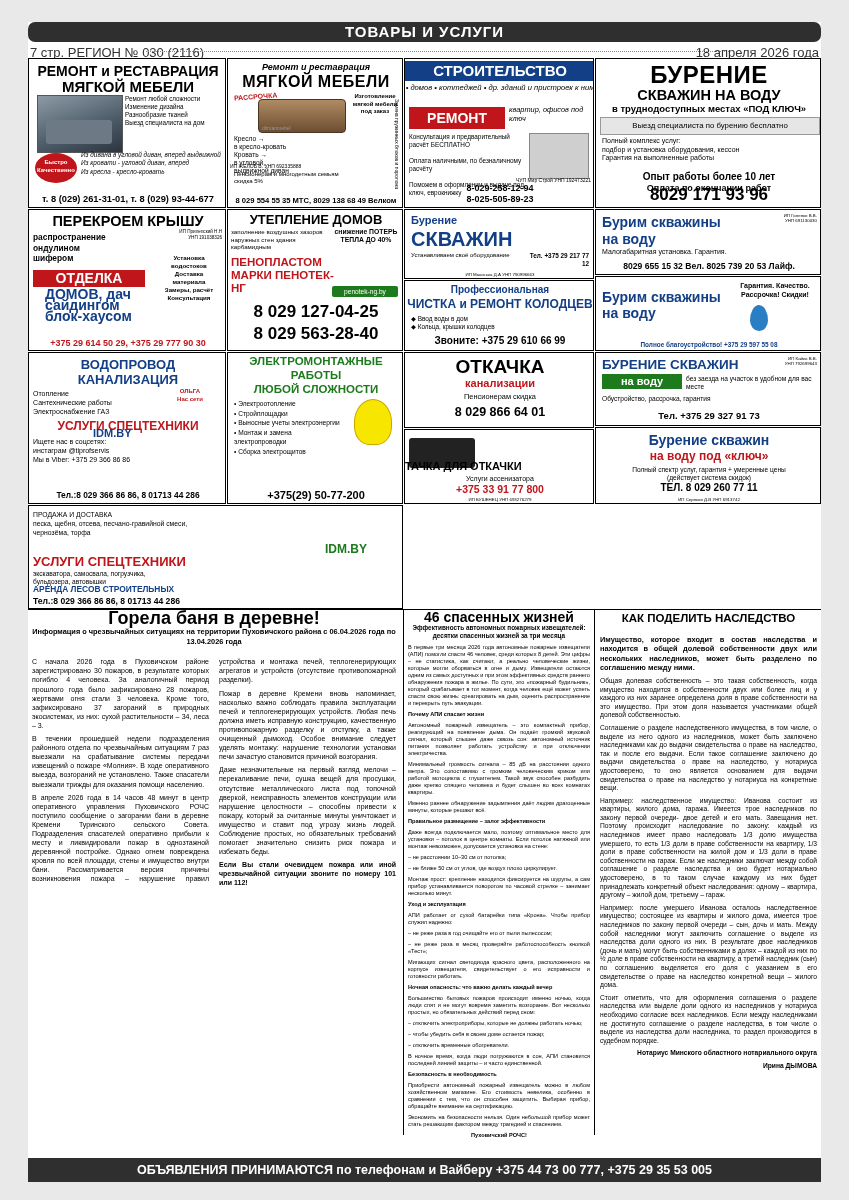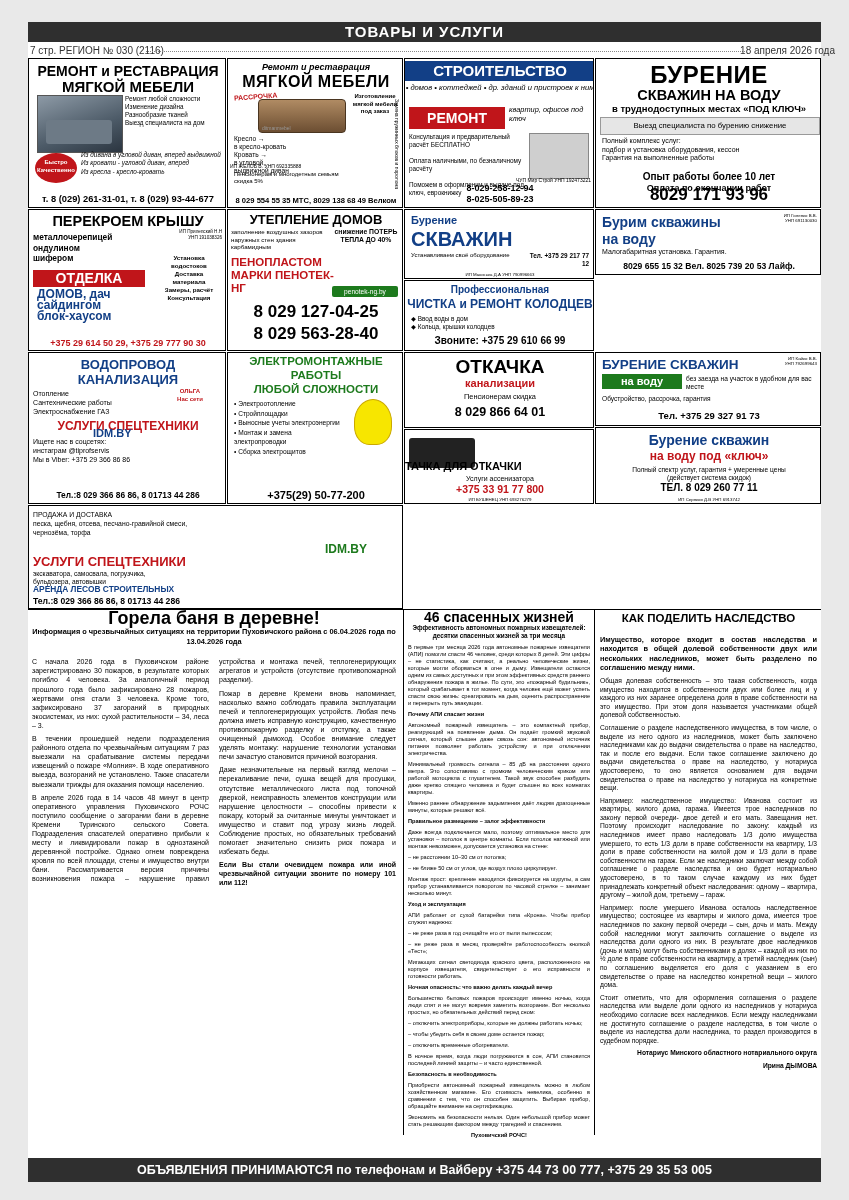--- a/index.html
+++ b/index.html
@@ -16,25 +16,25 @@
     background:#e9e9e9;
   }
   .sheet{
     position:absolute;left:28px;top:22px;width:793px;height:1160px;
     background:#fff;
   }
   
   .banner{
     position:absolute;left:0;top:0;width:793px;height:20px;
     background:#2f2f2f;color:#fff;text-align:center;
-    font-weight:bold;font-size:15px;letter-spacing:1px;line-height:20px;
+    font-weight:bold;font-size:15px;letter-spacing:1px;line-height:20px;border-radius:7px;
   }
   .hdrline{
     position:absolute;left:0;top:22px;width:793px;height:12px;
-    font-size:10px;color:#333;padding-left:16px;
+    font-size:13px;color:#333;
   }
   .hdrline .l{position:absolute;left:2px;top:1px;}
   .hdrline .r{position:absolute;right:2px;top:1px;}
   .hdrline .dots{position:absolute;left:118px;right:92px;top:7px;border-bottom:1px dotted #888;}
   
   .ad{
     position:absolute;border:1px solid #000;background:#fff;
     overflow:hidden;box-sizing:border-box;
   }
   .tiny{font-size:5px;line-height:6px;}
@@ -79,21 +79,21 @@
   #ad4 .body{position:absolute;left:6px;top:78px;width:214px;font-size:7px;line-height:8.6px;}
   #ad4 .exp{position:absolute;left:0;top:112px;width:226px;text-align:center;font-size:10px;font-weight:bold;}
   #ad4 .exp2{position:absolute;left:0;top:124px;width:226px;text-align:center;font-size:9px;font-weight:bold;}
   #ad4 .ph{position:absolute;left:0;bottom:2px;width:226px;text-align:center;font-size:17px;font-weight:bold;}
   
   #ad5{left:0;top:187px;width:198px;height:142px;}
   #ad5 .t1{position:absolute;left:0;top:3px;width:198px;text-align:center;font-size:14.5px;font-weight:bold;}
   #ad5 .ip{position:absolute;right:3px;top:19px;font-size:4.6px;text-align:right;line-height:5.6px;}
   #ad5 .l1{position:absolute;left:4px;top:22px;width:130px;font-size:8.4px;font-weight:bold;line-height:10.5px;}
   #ad5 .ot{position:absolute;left:4px;top:60px;width:112px;height:17px;background:#c0151a;color:#fff;font-size:14px;font-weight:bold;text-align:center;line-height:17px;}
-  #ad5 .l2{position:absolute;left:8px;top:79px;width:116px;font-size:12px;font-weight:bold;line-height:11px;color:#123f86;}
+  #ad5 .l2{position:absolute;left:16px;top:79px;width:116px;font-size:14px;font-weight:bold;line-height:11px;color:#123f86;}
   #ad5 .col{position:absolute;left:124px;top:44px;width:72px;font-size:6.2px;line-height:8px;font-weight:bold;text-align:center;}
   #ad5 .ph{position:absolute;left:0;bottom:2px;width:198px;text-align:center;font-size:9px;font-weight:bold;color:#c0151a;}
   
   #ad6{left:199px;top:187px;width:176px;height:142px;}
   #ad6 .hd{position:absolute;left:0;top:2px;width:176px;text-align:center;font-size:13px;font-weight:bold;}
   #ad6 .s1{position:absolute;left:3px;top:18px;width:100px;font-size:6.2px;line-height:7.6px;}
   #ad6 .s2{position:absolute;right:3px;top:18px;width:66px;font-size:6.8px;line-height:8.4px;font-weight:bold;text-align:center;}
   #ad6 .pp{position:absolute;left:3px;top:46px;width:112px;font-size:11.5px;font-weight:bold;line-height:13px;color:#c0151a;}
   #ad6 .site{position:absolute;right:4px;top:76px;width:66px;height:11px;background:#1d7a1d;color:#fff;font-size:6.6px;text-align:center;line-height:11px;border-radius:2px;}
   #ad6 .ph{position:absolute;left:0;top:92px;width:176px;text-align:center;font-size:17px;font-weight:bold;}
@@ -248,35 +248,35 @@
     <div class="ph">8-029-258-12-94</div>
     <div class="ph2">8-025-505-89-23</div>
     <div class="tiny" style="position:absolute;right:2px;top:118px;text-align:right">ЧУП Мир Строй УНП 192473221</div>
   </div>
 
   <div class="ad" id="ad4">
     <div class="t1">БУРЕНИЕ</div>
     <div class="t2">СКВАЖИН НА ВОДУ</div>
     <div class="t3">в труднодоступных местах «ПОД КЛЮЧ»</div>
     <div class="bar">
-          <span>Выезд специалиста по бурению снижение</span>
+          <span>Выезд специалиста по бурению бесплатно</span>
         </div>
     <div class="body" style="white-space:pre-line">Полный комплекс услуг:
 подбор и установка оборудования, кессон
 Гарантия на выполненные работы</div>
     <div class="exp">Опыт работы более 10 лет</div>
     <div class="exp2">Оплата по окончании работ</div>
     <div class="ph">8029 171 93 96</div>
   </div>
 
   <div class="ad" id="ad5">
     <div class="t1">ПЕРЕКРОЕМ КРЫШУ</div>
     <div class="ip tiny" style="white-space:pre-line">ИП Прилепский Н.Н
 УНП 191038326</div>
-    <div class="l1" style="white-space:pre-line">металлочерепицей
+    <div class="l1" style="white-space:pre-line">распространение
 ондулином
 шифером</div>
     <div class="ot">ОТДЕЛКА</div>
     <div class="l2" style="white-space:pre-line">ДОМОВ, дач
 сайдингом
 блок-хаусом</div>
     <div class="col" style="white-space:pre-line">Установка
 водостоков
 Доставка
 материала
@@ -313,20 +313,26 @@
 
   <div class="ad" id="ad9">
     <div class="t1">Бурим скважины</div>
     <div class="t2">на воду</div>
     <div class="s">Малогабаритная установка. Гарантия.</div>
     <div class="ip tiny" style="white-space:pre-line">ИП Голенко В.В.
 УНП 691130030</div>
     <div class="ph">8029 655 15 32 Вел.   8025 739 20 53 Лайф.</div>
   </div>
 
+  <div class="ad" id="ad10">
+    <div class="t">Бурим скважины на воду</div>
+    <div class="r">Гарантия. Качество. Рассрочка! Скидки!</div>
+    <div class="drop"></div>
+    <div class="bot">Полное благоустройство!          +375 29 597 55 08</div>
+  </div>
 
   <div class="ad" id="ad11">
     <div class="t1">ВОДОПРОВОД</div>
     <div class="t2">КАНАЛИЗАЦИЯ</div>
     <div class="l" style="white-space:pre-line">Отопление
 Сантехнические работы
 Электроснабжение   ГАЗ</div>
     <div class="u1">УСЛУГИ СПЕЦТЕХНИКИ</div>
     <div class="l2" style="white-space:pre-line">Ищете нас в соцсетях:
 инстаграм @tiprofservis

